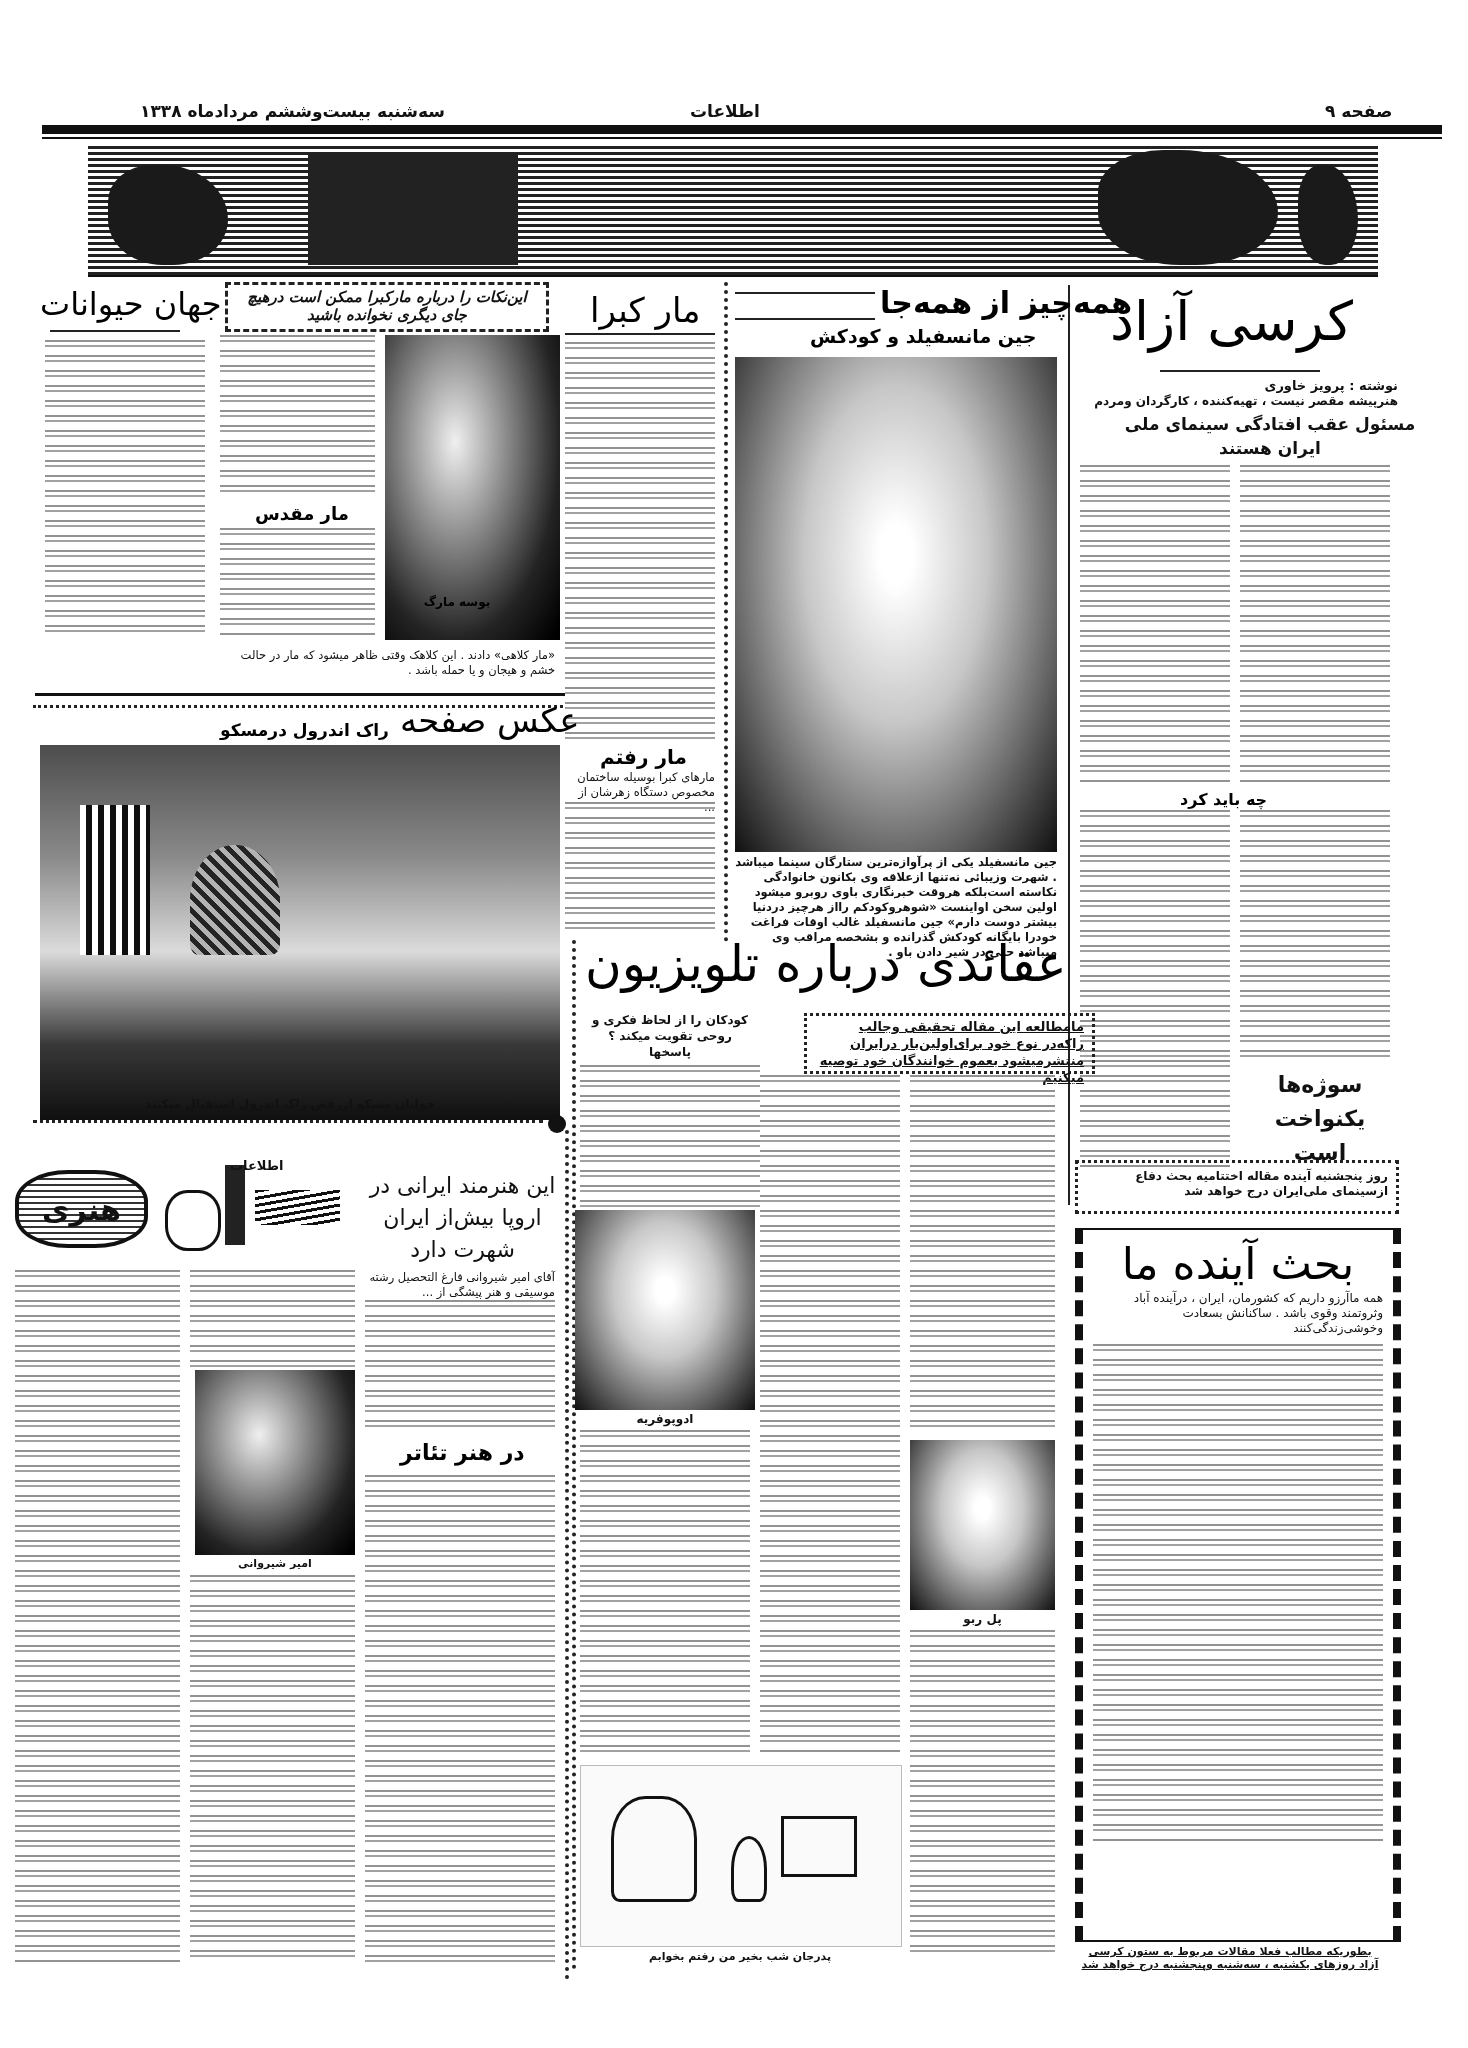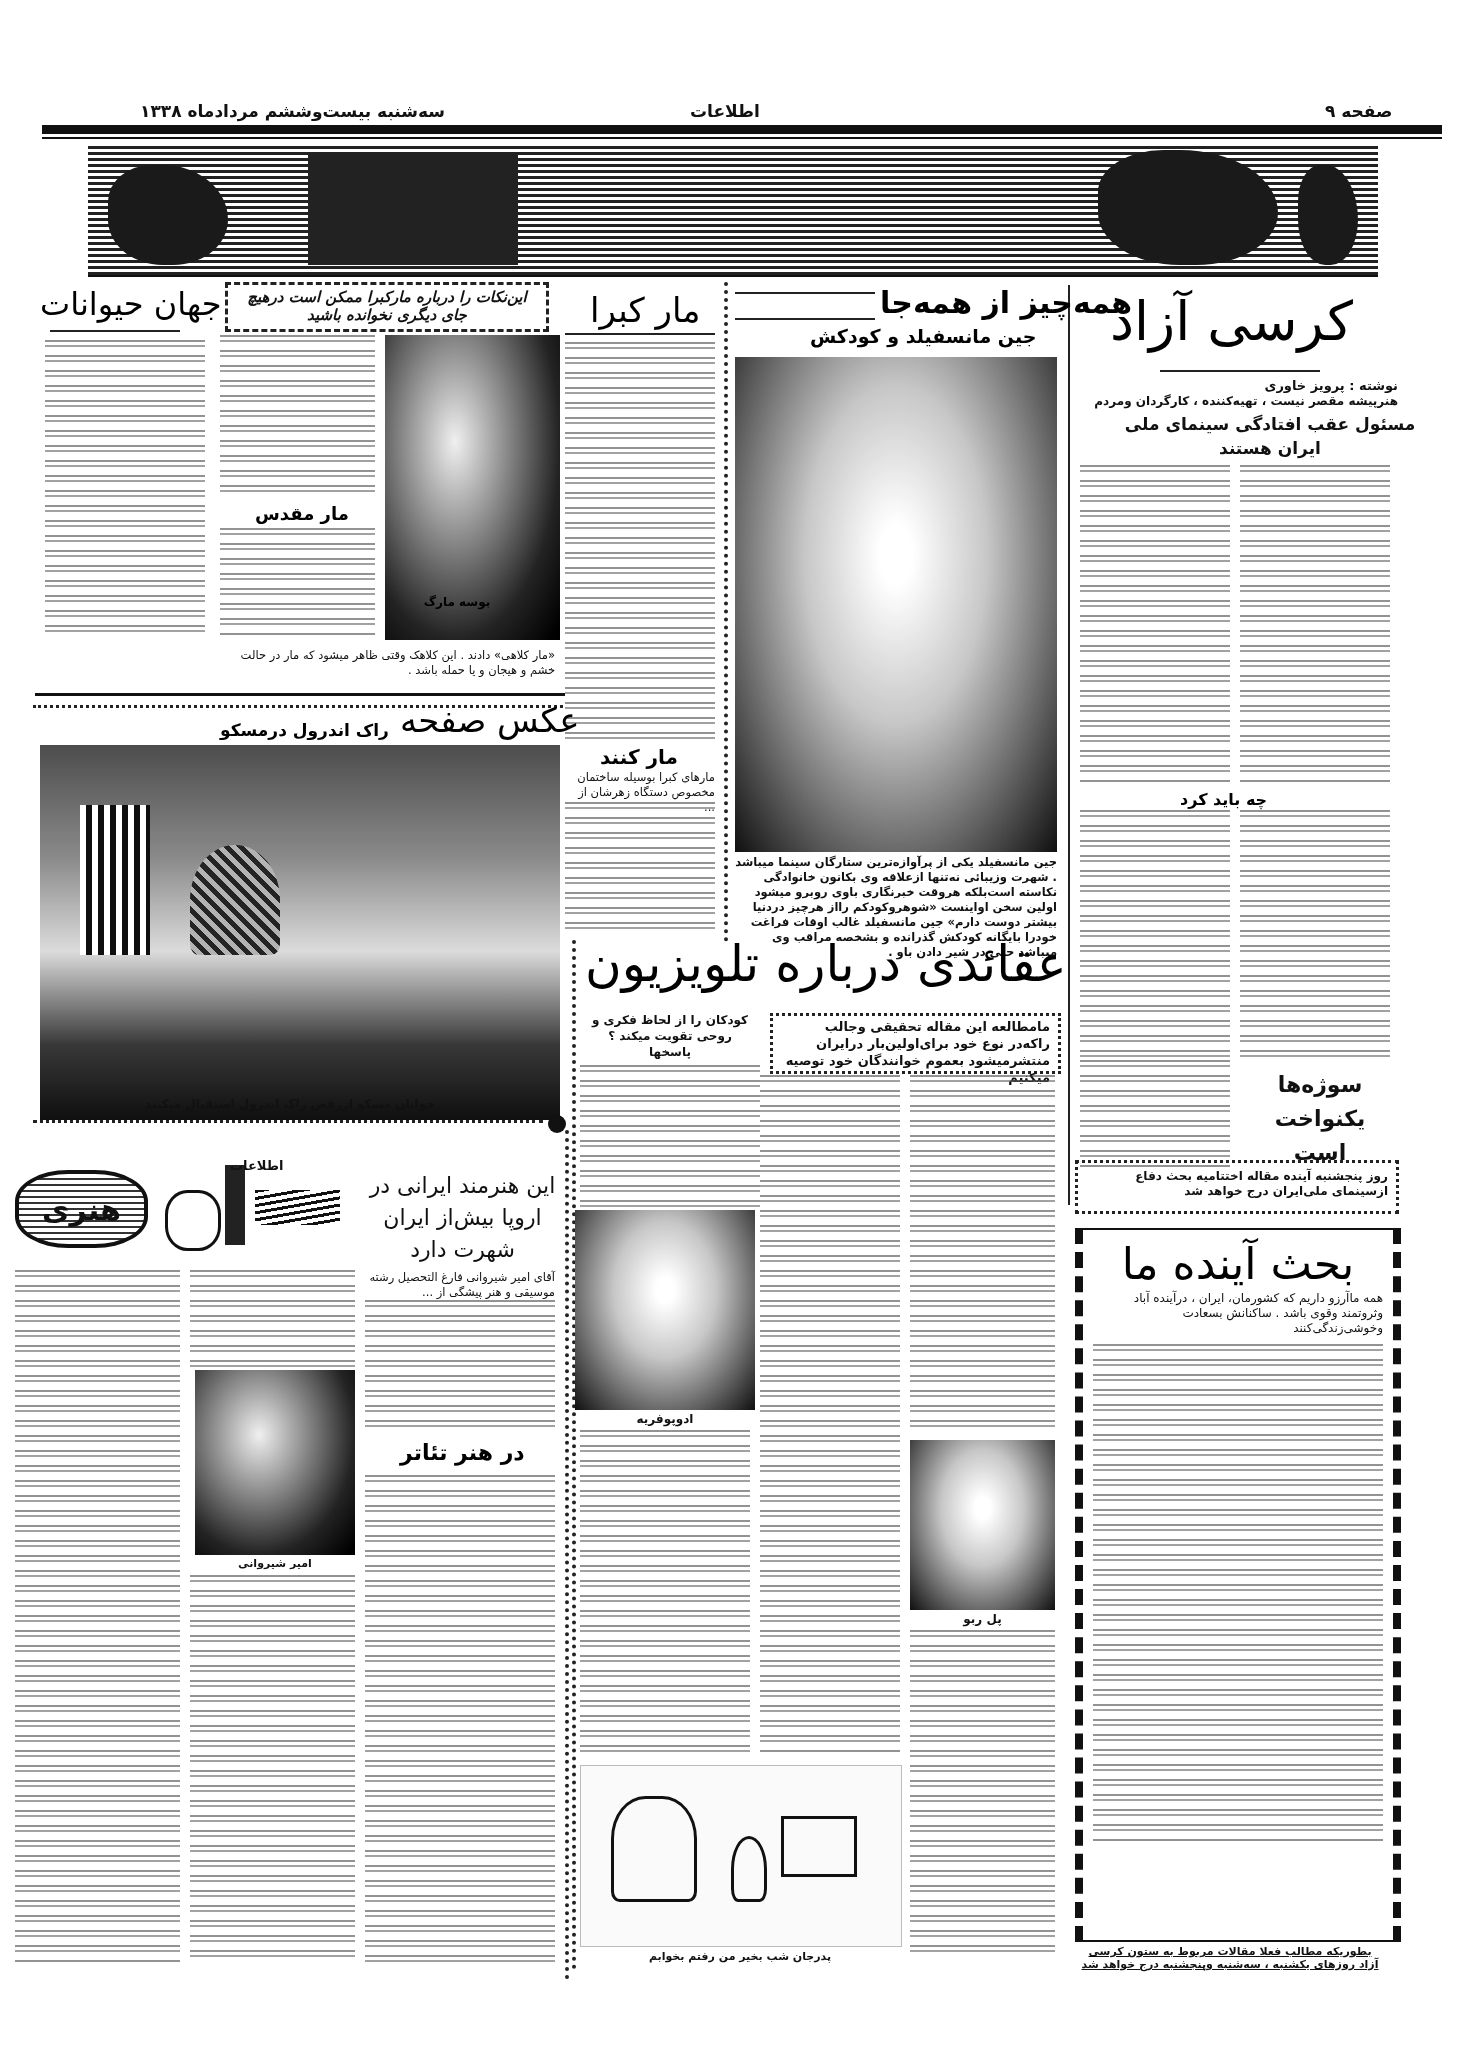--- a/index.html
+++ b/index.html
@@ -66,21 +66,21 @@
 <div class="abs hline" style="left:735px;top:292px;width:140px;"></div>
 <div class="abs hline" style="left:735px;top:318px;width:140px;"></div>
 <div class="abs headline" style="left:810px;top:325px;font-size:19px;">جین مانسفیلد و کودکش</div>
 <div class="abs border-chain" style="left:724px;top:282px;width:0;height:660px;border-width:0 0 0 4px;"></div>
 <div class="abs photo light" style="left:735px;top:357px;width:322px;height:495px;"></div>
 <div class="abs para" style="left:735px;top:855px;width:322px;font-weight:bold;font-size:11.5px;line-height:15px;">جین مانسفیلد یکی از پرآوازه‌ترین ستارگان سینما میباشد . شهرت وزیبائی نه‌تنها ازعلاقه وی بکانون خانوادگی نکاسته است‌بلکه هروقت خبرنگاری باوی روبرو میشود اولین سخن اواینست «شوهروکودکم رااز هرچیز دردنیا بیشتر دوست دارم» جین مانسفیلد غالب اوقات فراغت خودرا بایگانه کودکش گذرانده و بشخصه مراقب وی میباشد حتی در شیر دادن باو .</div>
 
 <div class="abs headline" style="left:590px;top:290px;font-size:34px;font-weight:normal;">مار کبرا</div>
 <div class="abs hline" style="left:565px;top:333px;width:150px;"></div>
 <div class="abs filler" style="left:565px;top:342px;width:150px;height:400px;"></div>
-<div class="abs headline" style="left:600px;top:745px;font-size:20px;">مار کنند</div>
+<div class="abs headline" style="left:600px;top:745px;font-size:20px;">مار رفتم</div>
 <div class="abs para" style="left:565px;top:770px;width:150px;">مارهای کبرا بوسیله ساختمان مخصوص دستگاه زهرشان از ...</div>
 <div class="abs filler" style="left:565px;top:802px;width:150px;height:130px;"></div>
 
 <div class="abs headline" style="left:40px;top:285px;font-size:32px;font-weight:normal;">جهان حیوانات</div>
 <div class="abs hline" style="left:50px;top:330px;width:130px;"></div>
 <div class="abs border-chain" style="left:225px;top:282px;width:318px;height:44px;border-style:dashed;">
   <div style="text-align:center;font-weight:bold;font-size:15px;line-height:18px;padding:3px 10px;font-style:italic;">این‌نکات را درباره مارکبرا ممکن است درهیچ جای دیگری نخوانده باشید</div>
 </div>
 <div class="abs photo" style="left:385px;top:335px;width:175px;height:305px;"></div>
 <div class="abs caption" style="left:385px;top:595px;width:144px;color:#000;">بوسه مارگ</div>
@@ -97,21 +97,21 @@
 <div class="abs photo" style="left:40px;top:745px;width:520px;height:375px;background:linear-gradient(180deg,#555 0%,#888 30%,#ccc 55%,#444 80%,#222 100%);">
   <div class="abs" style="left:40px;top:60px;width:70px;height:150px;background:repeating-linear-gradient(90deg,#fff 0 6px,#222 6px 12px);"></div>
   <div class="abs" style="left:150px;top:100px;width:90px;height:110px;background:repeating-linear-gradient(45deg,#333 0 5px,#aaa 5px 10px);border-radius:50% 50% 10% 10%;"></div>
 </div>
 <div class="abs border-chain" style="left:33px;top:1120px;width:510px;height:0;border-width:3px 0 0 0;"></div>
 <div class="abs" style="left:548px;top:1115px;width:18px;height:18px;border-radius:50%;background:#111;"></div>
 <div class="abs caption" style="left:40px;top:1097px;width:500px;">جوانان مسکو ازرقص راک اندرول استقبال میکنند</div>
 
 <div class="abs border-chain" style="left:572px;top:940px;width:0;height:1030px;border-width:0 0 0 4px;"></div>
 <div class="abs headline" style="left:585px;top:935px;font-size:50px;font-weight:normal;">عقائدی درباره تلویزیون</div>
-<div class="abs border-chain" style="left:770px;top:1013px;width:285px;height:55px;border-style:dotted;">
+<div class="abs border-chain" style="left:804px;top:1013px;width:285px;height:55px;border-style:dotted;text-decoration:underline;">
   <div style="font-weight:bold;font-size:13px;line-height:17px;padding:2px 8px;">مامطالعه این مقاله تحقیقی وجالب راکه‌در نوع خود برای‌اولین‌بار درایران منتشرمیشود بعموم خوانندگان خود توصیه میکنیم</div>
 </div>
 <div class="abs" style="left:580px;top:1012px;width:180px;font-weight:bold;font-size:12px;line-height:16px;text-align:center;">کودکان را از لحاظ فکری و روحی تقویت میکند ؟</div>
 <div class="abs" style="left:580px;top:1045px;width:180px;font-weight:bold;font-size:12px;text-align:center;">پاسخها</div>
 <div class="abs filler" style="left:580px;top:1065px;width:180px;height:145px;"></div>
 <div class="abs photo light" style="left:575px;top:1210px;width:180px;height:200px;"></div>
 <div class="abs caption" style="left:575px;top:1412px;width:180px;">ادوپوفریه</div>
 <div class="abs filler" style="left:760px;top:1075px;width:140px;height:680px;"></div>
 <div class="abs filler" style="left:910px;top:1075px;width:145px;height:355px;"></div>
 <div class="abs photo light" style="left:910px;top:1440px;width:145px;height:170px;"></div>

